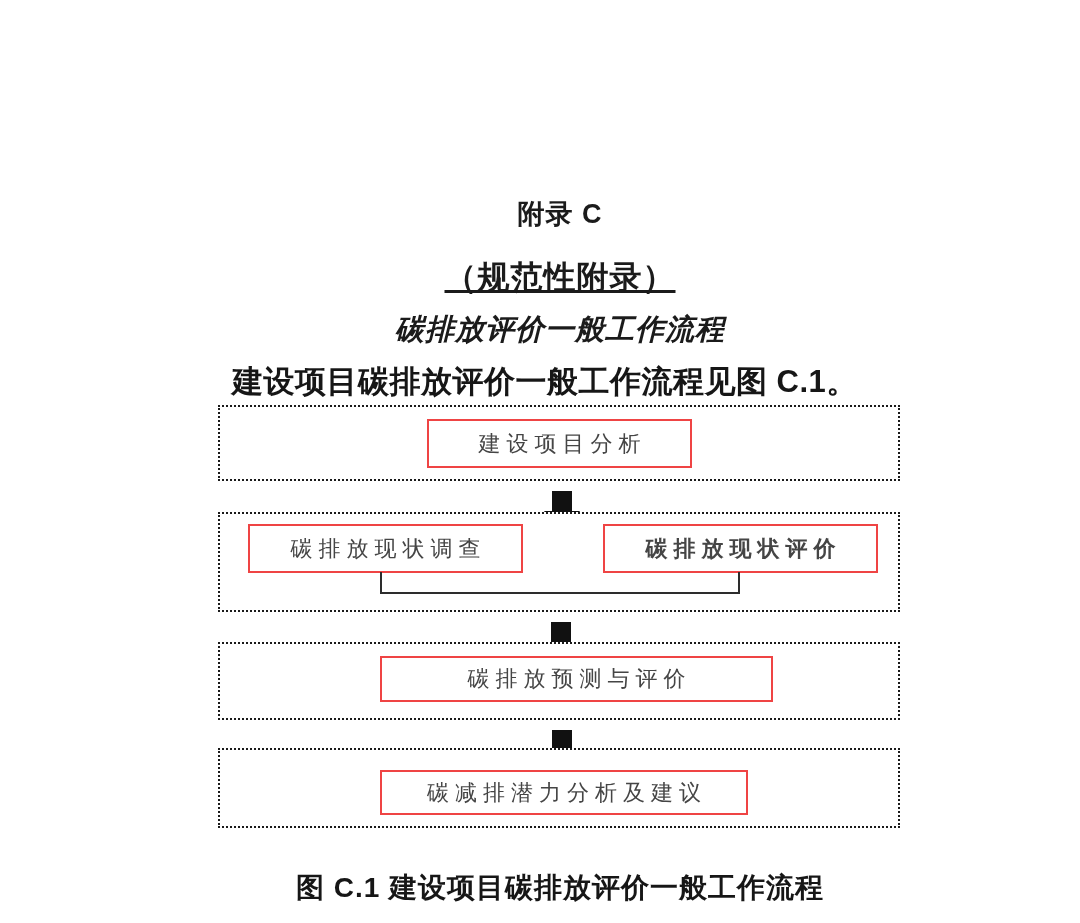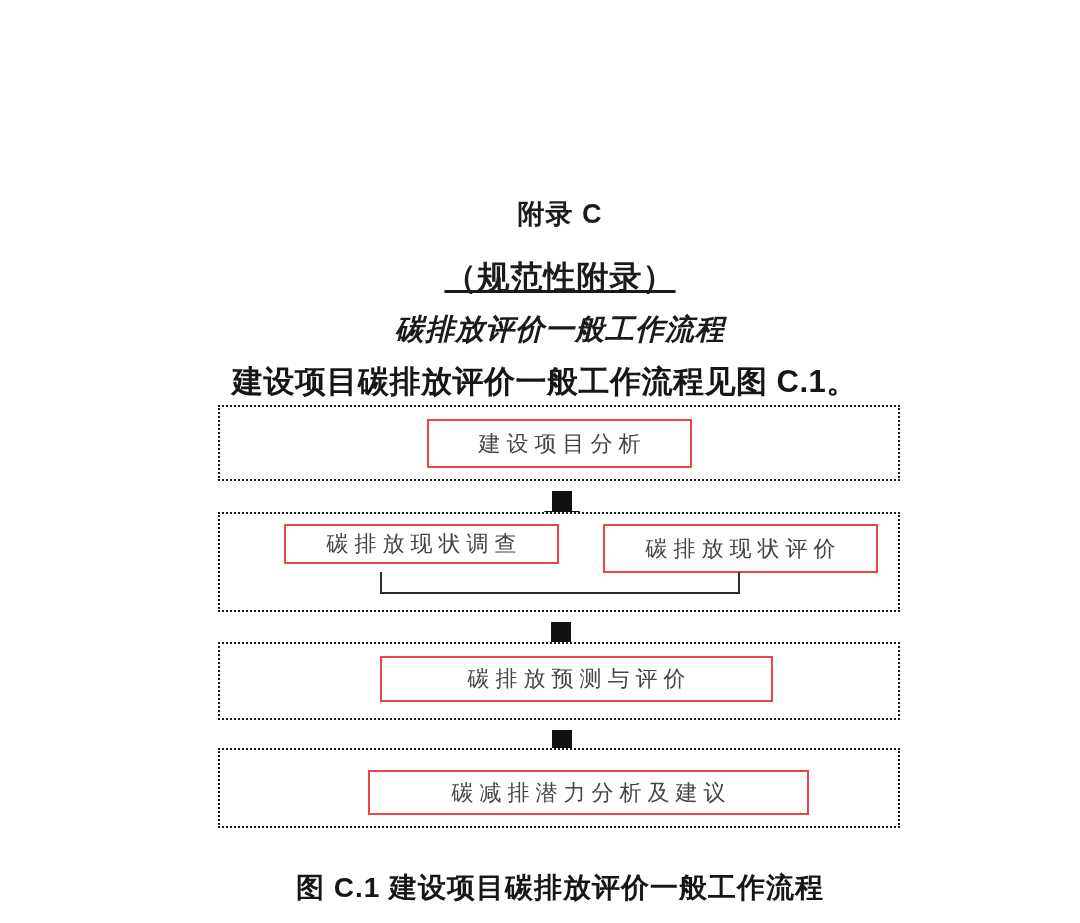--- a/index.html
+++ b/index.html
@@ -54,24 +54,24 @@
     align-items: center;
     justify-content: center;
     font-family: "Liberation Serif", serif;
     font-size: 22px;
     color: #454545;
     letter-spacing: 6px;
     text-indent: 6px;
     white-space: nowrap;
   }
   .box-a  { left: 407px; top: 399px; width: 265px; height: 49px; }
-  .box-b1 { left: 228px; top: 504px; width: 275px; height: 40px; margin-left: 36px; }
-  .box-b2 { left: 583px; top: 504px; width: 275px; height: 49px; }
+  .box-b1 { left: 228px; top: 504px; width: 275px; height: 49px; }
+  .box-b2 { left: 583px; top: 504px; width: 275px; height: 49px; font-weight: bold; }
   .box-c  { left: 340px; top: 636px; width: 393px; height: 46px; margin-left: 20px; }
-  .box-d  { left: 348px; top: 750px; width: 441px; height: 45px; }
+  .box-d  { left: 360px; top: 750px; width: 368px; height: 45px; }
   .bracket {
     position: absolute;
     left: 360px;
     top: 552px;
     width: 360px;
     height: 21px;
     border-left: 2px solid #2d2d2d;
     border-right: 2px solid #2d2d2d;
     border-bottom: 2px solid #2d2d2d;
   }

